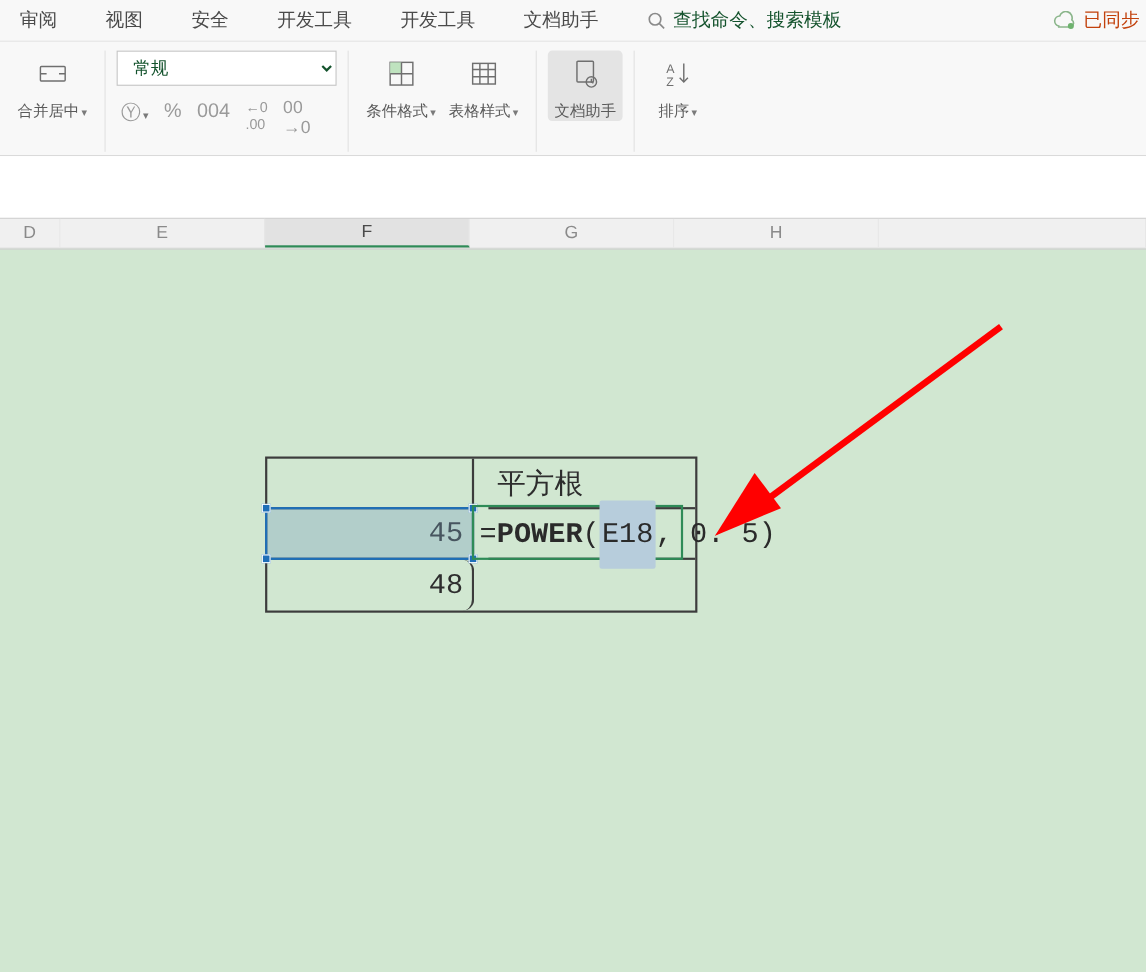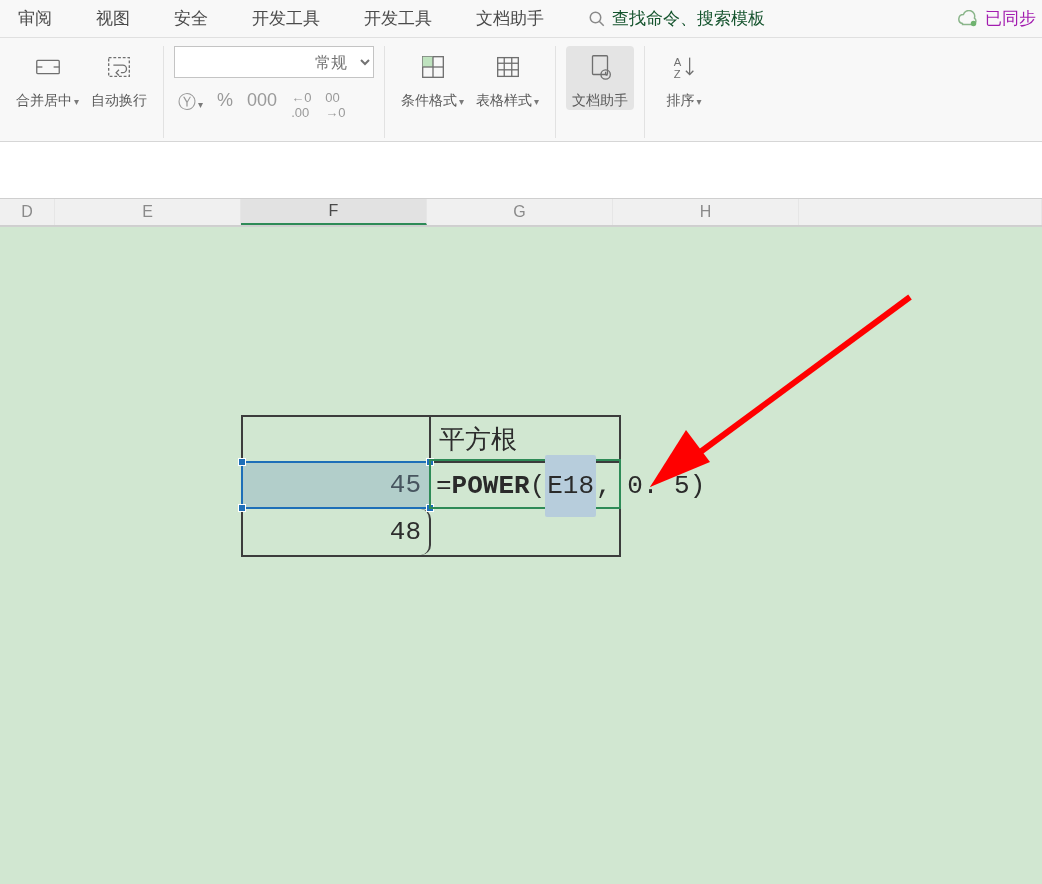--- a/index.html
+++ b/index.html
@@ -29,21 +29,21 @@
     display: flex;
     align-items: center;
     gap: 6px;
     color: #14532d;
     font-size: 17px;
   }
   .sync-status {
     display: flex;
     align-items: center;
     gap: 6px;
-    color: #a21caf;
+    color: #c2410c;
     font-size: 17px;
     padding-right: 6px;
   }
 
   
   .ribbon {
     display: flex;
     align-items: flex-start;
     height: 104px;
     background: #f8f8f8;
@@ -81,22 +81,21 @@
     background: #e4e4e4;
     border-radius: 4px;
   }
 
   .fmt-select {
     width: 200px; height: 32px;
     border: 1px solid #c4c4c4;
     background: #fff;
     padding: 0 10px;
     font-size: 16px;
-    color: #737373;
-    text-align: right;
+    color: #14532d;
   }
   .fmt-row2 {
     display: flex; gap: 14px; margin-top: 12px;
     color: #9a9a9a;
     font-size: 18px;
     padding-left: 4px;
   }
   .fmt-stack { display:flex; flex-direction:column; align-items:flex-start; }
 
   .dd-caret { font-size: 10px; color:#7a7a7a; margin-left:2px;}
@@ -150,21 +149,21 @@
   }
   .data-table .cell {
     width: 188px; height: 46px;
     border-right: 2px solid #3c3c3c;
     border-bottom: 2px solid #3c3c3c;
     display:flex; align-items:center;
     font-size: 26px;
     padding: 0 8px;
     color:#2d2d2d;
   }
-  .data-table .cell:last-child { border-right: none; }
+  .data-table .cell:last-child { border-right: none; margin-left: 13px; }
   .data-table .row:last-child .cell { border-bottom: none; border-radius: 10px; }
   .right-align { justify-content: flex-end; font-family: "Courier New", monospace; }
   .header-cell { font-family: "SimSun","Microsoft YaHei"; }
 
   
   .ref-cell {
     position:absolute;
     left: 241px; top: 234px;
     width: 190px; height: 48px;
     border: 2px solid #1e6fb8;
@@ -237,43 +236,33 @@
     <div class="rb-item">
       <div class="rb-icon">
           <svg viewBox="0 0 32 32">
             <rect x="4" y="9" width="24" height="14" rx="1"></rect>
             <line x1="4" y1="16" x2="10" y2="16"></line>
             <line x1="22" y1="16" x2="28" y2="16"></line>
           </svg>
         </div>
       <span class="label"><span>合并居中</span><span class="dd-caret">▾</span></span>
     </div>
-    <div class="rb-item">
-      <div class="rb-icon">
-          <svg viewBox="0 0 32 32">
-            <rect x="5" y="6" width="22" height="20" stroke-dasharray="3 2"></rect>
-            <path d="M10 14h10a4 4 0 0 1 0 8h-2"></path>
-            <path d="M16 19l-3 3 3 3"></path>
-          </svg>
-        </div>
-      <span class="label">自动换行</span>
-    </div>
   </div>
 
   <div class="ribbon-group">
     <div class="fmt-stack">
       <select class="fmt-select">
         <option>常规</option>
       </select>
       <div class="fmt-row2">
         <span>Ⓨ<span class="dd-caret">▾</span></span>
         <span>%</span>
-        <span>000</span>
+        <span>004</span>
         <span style="font-size:13px;">←0<br>.00</span>
-        <span style="font-size:13px;">00<br>→0</span>
+        <span style="font-size:16px;">00<br>→0</span>
       </div>
     </div>
   </div>
 
   <div class="ribbon-group">
     <div class="rb-item">
       <div class="rb-icon">
           <svg viewBox="0 0 32 32">
             <rect x="5" y="5" width="22" height="22"></rect>
             <rect x="5" y="5" width="11" height="11" fill="#bfe3bf" stroke="none"></rect>

